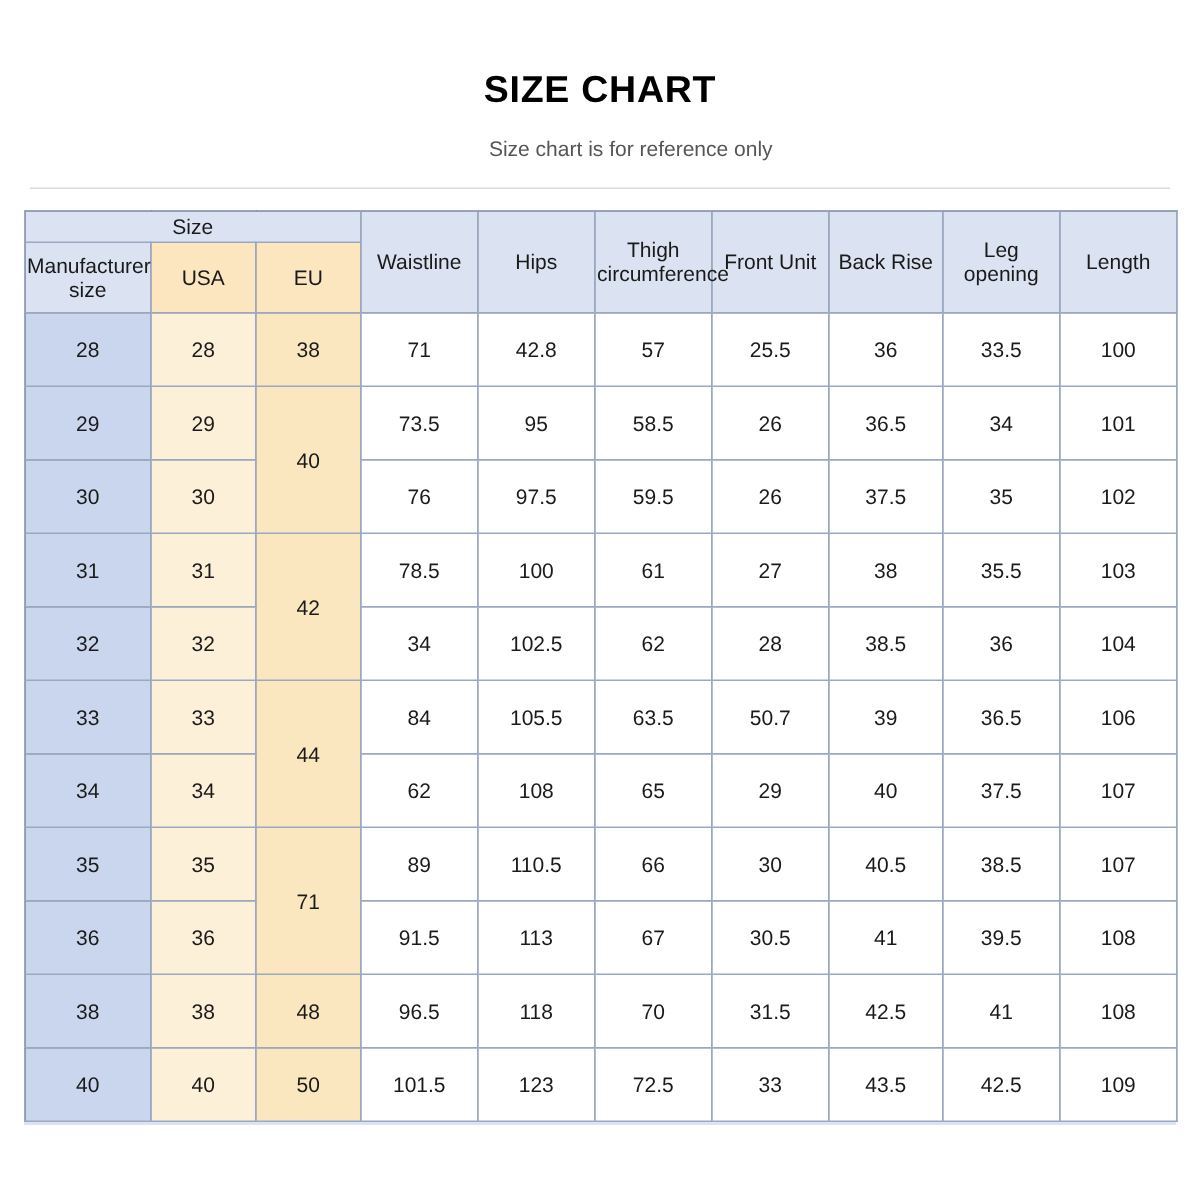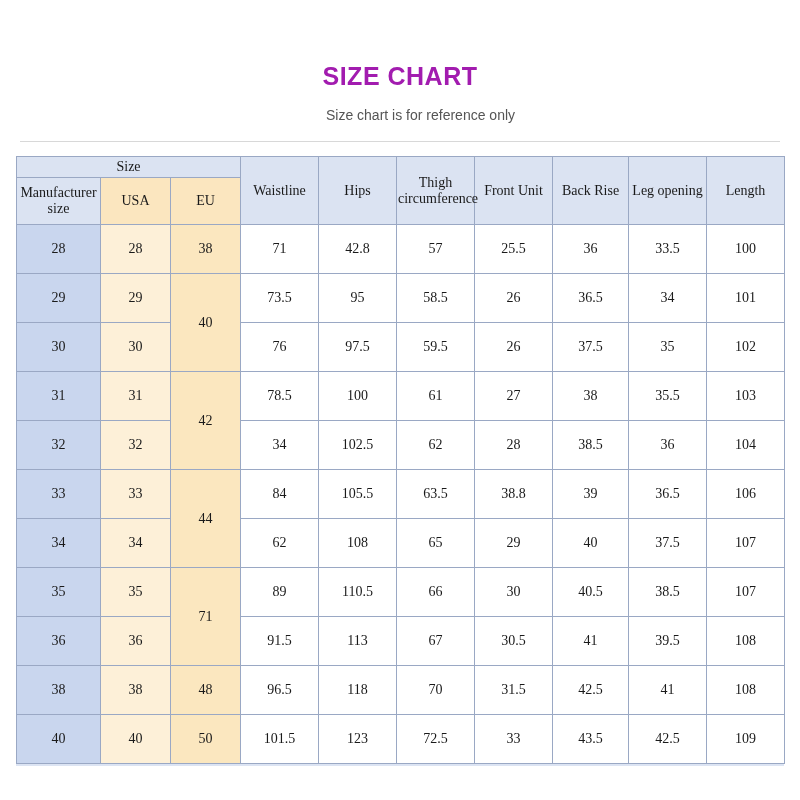--- a/index.html
+++ b/index.html
@@ -18,22 +18,22 @@
     position: relative;
     width: 800px;
     height: 800px;
     box-sizing: border-box;
   }
   .title {
     text-align: center;
     font-size: 25px;
     font-weight: bold;
     letter-spacing: 0.5px;
-    color: #a21caf;
-    margin-top: 62px;
+    color: #000000;
+    margin-top: 46px;
   }
   .subtitle {
     text-align: center;
     font-size: 14px;
     color: #555555;
     margin-top: 16px;
     padding-left: 41px;
   }
   .divider {
     width: 760px;
@@ -50,21 +50,20 @@
     width: 768px;
     margin: 14px auto 0 auto;
     background: #dce4f3;
     padding-bottom: 2px;
   }
   table.size-chart {
     border-collapse: collapse;
     width: 768px;
     table-layout: fixed;
     background: #404040;
-    font-family: Liberation Serif, serif;
   }
   table.size-chart td,
   table.size-chart th {
     border: 1px solid #9aa8c4;
     text-align: center;
     vertical-align: middle;
     font-size: 14px;
     font-weight: normal;
     color: #1a1a1a;
     padding: 2px 1px;
@@ -224,21 +223,21 @@
           <td class="val">104</td>
         </tr>
 
         <tr>
           <td class="mfr">33</td>
           <td class="usa dash-b">33</td>
           <td class="eu" rowspan="2">44</td>
           <td class="val">84</td>
           <td class="val">105.5</td>
           <td class="val">63.5</td>
-          <td class="val">38.8</td>
+          <td class="val">50.7</td>
           <td class="val">39</td>
           <td class="val">36.5</td>
           <td class="val">106</td>
         </tr>
         <tr>
           <td class="mfr">34</td>
           <td class="usa dash-t">34</td>
           <td class="val">62</td>
           <td class="val">108</td>
           <td class="val">65</td>

